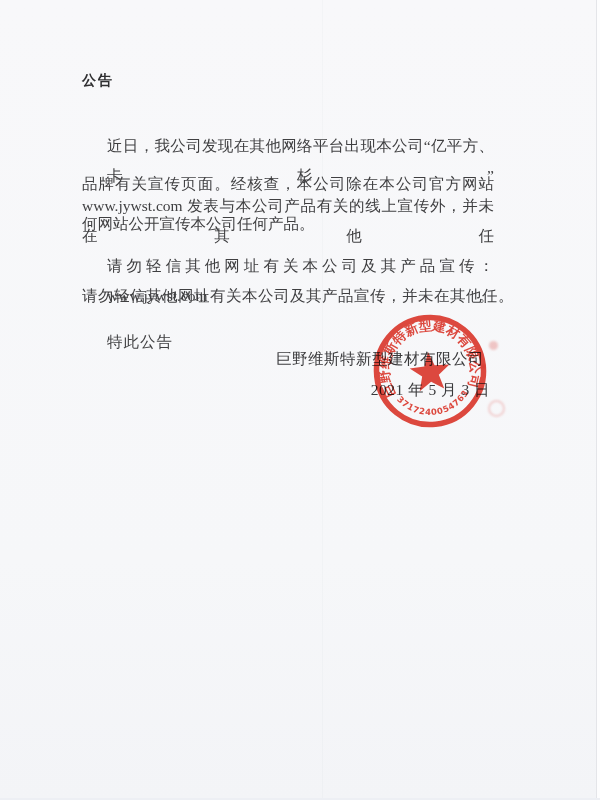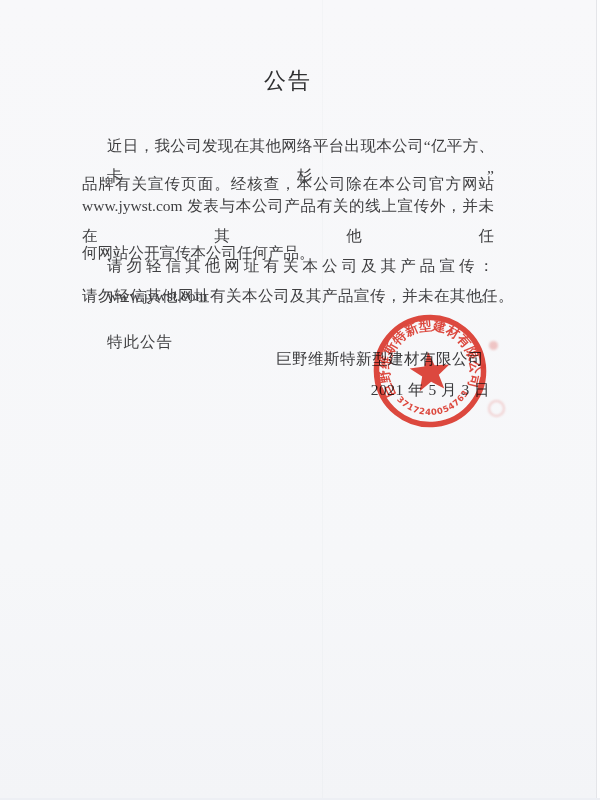--- a/index.html
+++ b/index.html
@@ -20,22 +20,21 @@
   .scan-edge-bottom{
     position:absolute;left:0;bottom:0;width:600px;height:2px;
     background:#edeff4;
   }
   .scan-seam{
     position:absolute;top:0;left:322px;width:1px;height:800px;
     background:rgba(120,130,150,0.035);
   }
   .title{
     position:absolute;left:82px;top:66px;width:412px;
-    text-align:center;
-    font-size:22px;line-height:30px;font-weight:normal;
+    font-size:14px;line-height:30px;font-weight:bold;
     color:#2f2f31;letter-spacing:2px;
   }
   .bodyline{
     position:absolute;left:82px;width:412px;
     font-size:15.5px;line-height:30px;color:#3f3f41;
     font-weight:500;
     white-space:nowrap;
     margin-top:31px;
   }
   .just{
@@ -78,21 +77,21 @@
 <div class="paper"></div>
 <div class="scan-seam"></div>
 <div class="scan-edge-right"></div>
 <div class="scan-edge-bottom"></div>
 
 <div class="title">公告</div>
 
 <div class="bodyline just indent" style="top:100px">近日，我公司发现在其他网络平台出现本公司“亿平方、卡杉”</div>
 <div class="bodyline just" style="top:138px">品牌有关宣传页面。经核查，本公司除在本公司官方网站</div>
 <div class="bodyline just" style="top:160px">www.jywst.com 发表与本公司产品有关的线上宣传外，并未在其他任</div>
-<div class="bodyline" style="top:207px">何网站公开宣传本公司任何产品。</div>
+<div class="bodyline" style="top:178px">何网站公开宣传本公司任何产品。</div>
 <div class="bodyline just indent" style="top:220px">请勿轻信其他网址有关本公司及其产品宣传：www.jywst.com。</div>
 <div class="bodyline l6" style="top:250px">请勿轻信其他网址有关本公司及其产品宣传，并未在其他任。</div>
 <div class="bodyline closing" style="top:296px;padding-left:25px">特此公告</div>
 
 <div class="signature">巨野维斯特新型建材有限公司</div>
 <div class="dateline">2021 年 5 月 3 日</div>
 
 <div class="seal">
   <svg width="120" height="120" viewBox="-60 -60 120 120" xmlns="http://www.w3.org/2000/svg">
     <g transform="rotate(-6)">

